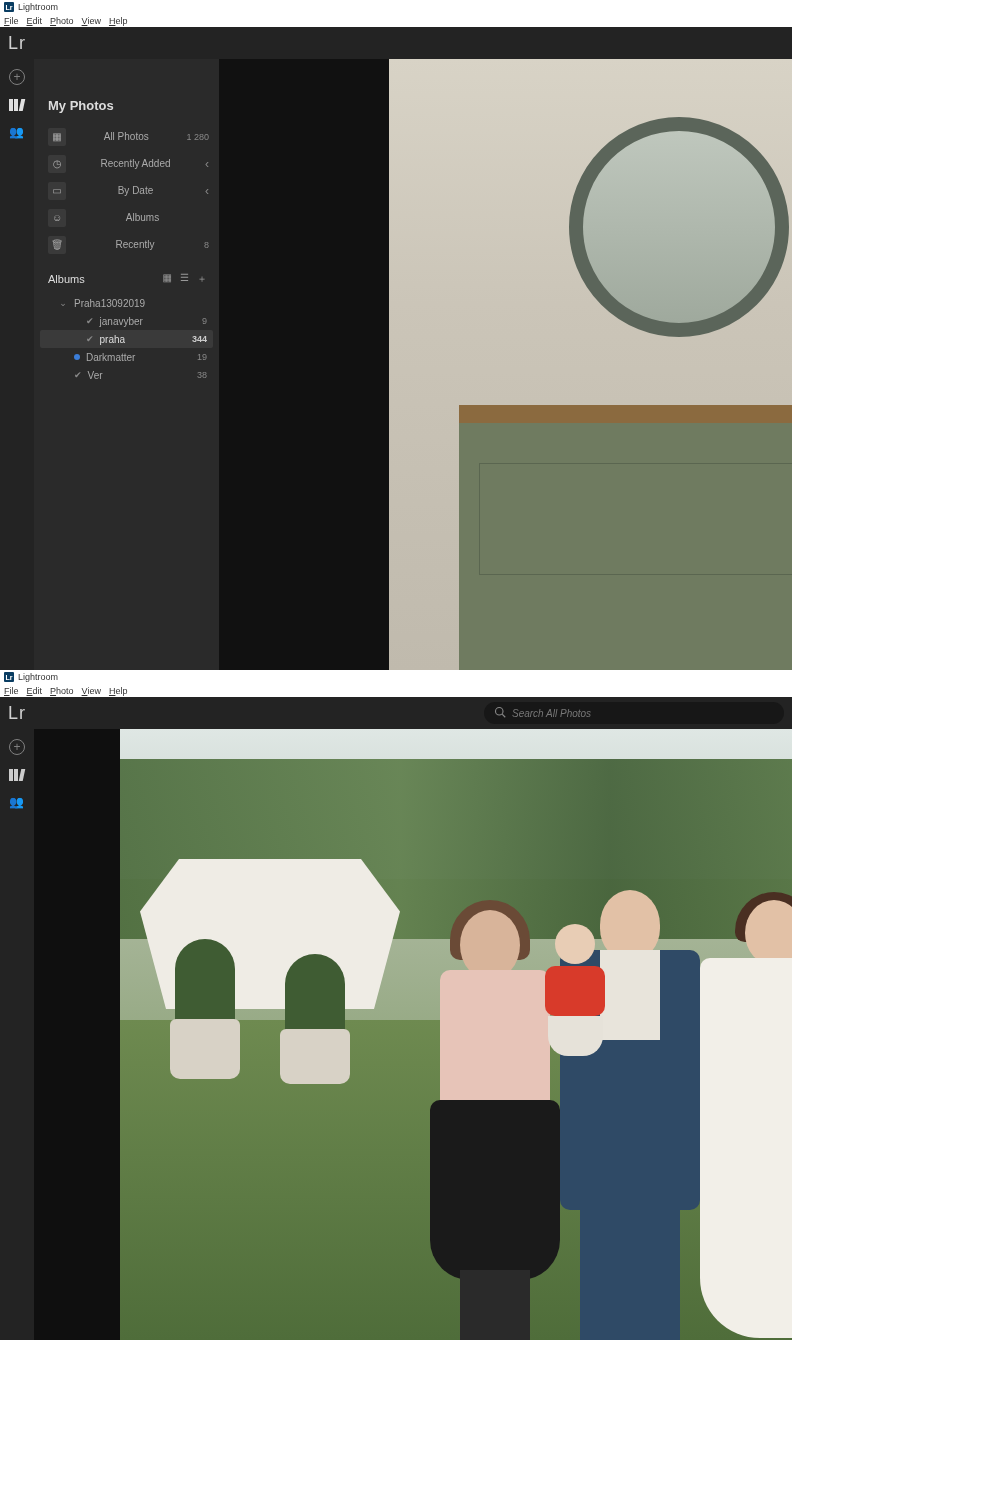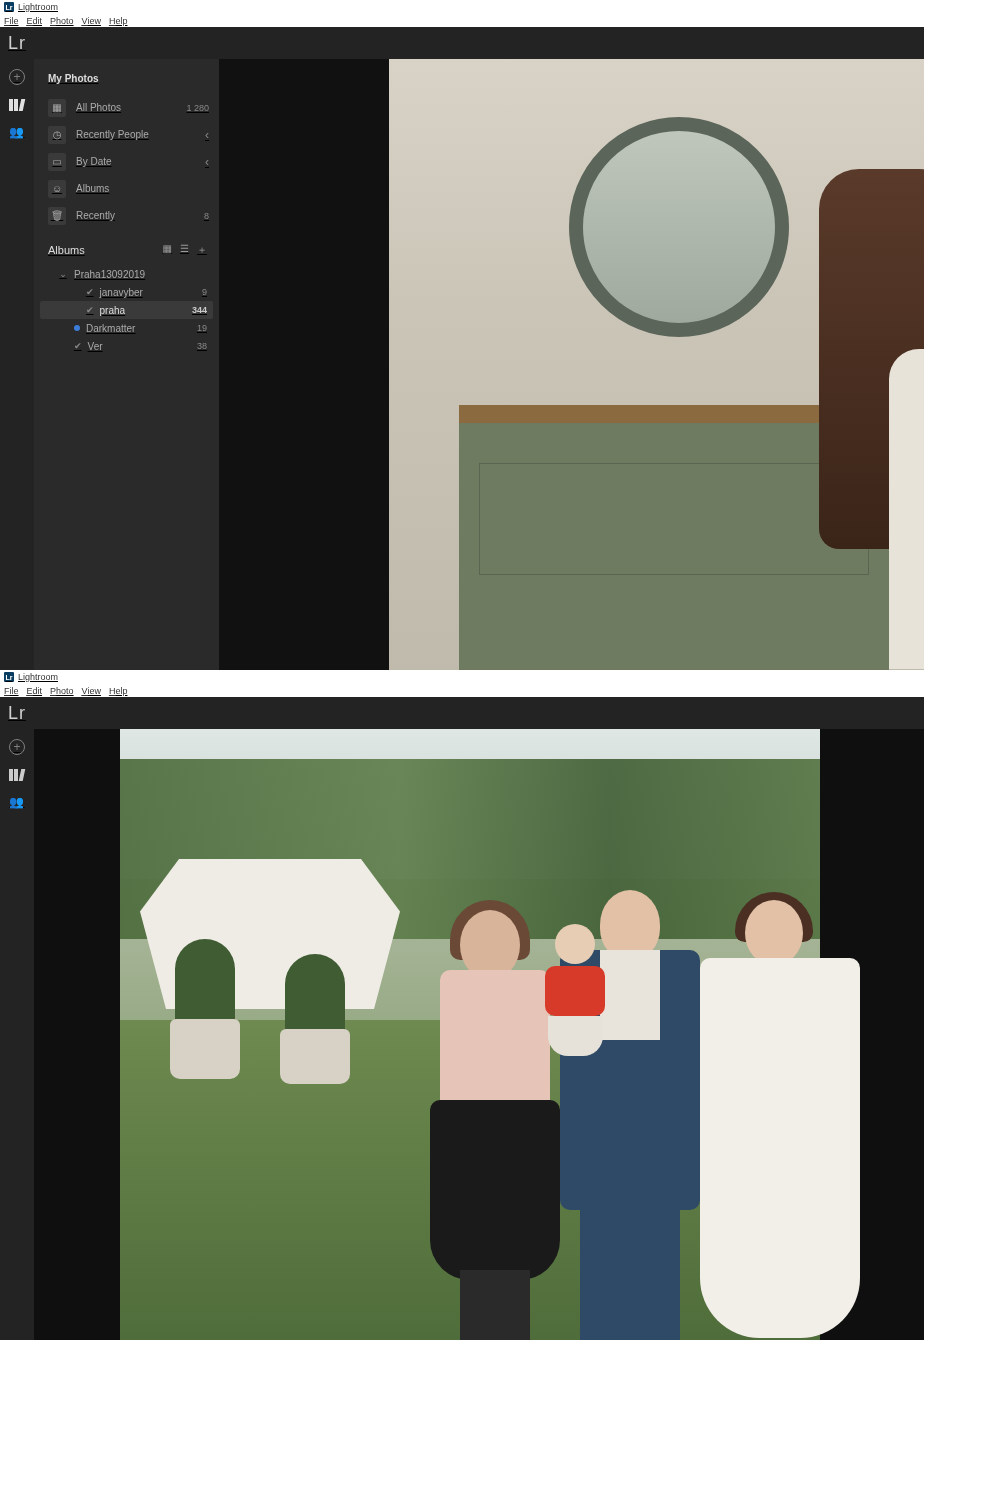--- a/index.html
+++ b/index.html
@@ -1,18 +1,18 @@
 <!DOCTYPE html>
 <html><head>
 <meta charset="utf-8">
 <style>
   * { margin: 0; padding: 0; box-sizing: border-box; font-family: Arial, sans-serif; }
   body { width: 1000px; background: #fff; }
 
-  .app-shell { width: 924px; position: relative; overflow: hidden; text-decoration: underline; }
+  .app-shell { width: 792px; position: relative; overflow: hidden; }
   .title-bar { height: 14px; background: #fff; display: flex; align-items: center; padding: 0 4px; font-size: 9px; color: #333; }
   .title-bar .app-icon { width: 10px; height: 10px; background: #0a3d62; margin-right: 4px; border-radius: 1px; display:flex; align-items:center; justify-content:center; }
   .title-bar .app-icon span{color:#fff;font-size:7px;font-weight:bold;}
   .menu-bar { height: 13px; background: #fff; display: flex; align-items: center; padding: 0 4px; gap: 8px; font-size: 9px; color: #333; }
   .menu-bar span { cursor: default; }
   .menu-bar span u { text-decoration: underline; }
 
   .top-strip { height: 32px; background: #232323; display: flex; align-items: center; justify-content: space-between; padding: 0 8px; }
   .lr-logo { color: #d0d0d0; font-size: 18px; font-weight: 300; letter-spacing: 1px; }
   .search-pill { width: 300px; height: 22px; background: #171717; border-radius: 11px; display: flex; align-items: center; padding: 0 10px; gap: 6px; }
@@ -25,24 +25,24 @@
   .rail .plus-circle { width:16px; height:16px; border:1.5px solid #808080; border-radius:50%; display:flex; align-items:center; justify-content:center; font-size:12px; color:#808080; line-height:1;}
   .rail .books { width:16px; height:12px; display:flex; gap:1px; align-items:flex-end;}
   .rail .books span{background:#ccc; width:4px;}
   .rail .books span:nth-child(1){height:12px;}
   .rail .books span:nth-child(2){height:12px;}
   .rail .books span:nth-child(3){height:12px; transform:skewX(-12deg); margin-left:1px;}
   .rail .people { color:#888; font-size:12px;}
   .rail .active .books span{background:#e0e0e0;}
 
   .side-panel { width: 185px; background: #2a2a2a; padding: 10px 0; font-size: 10px; color: #bbb; }
-  .sp-header { padding: 4px 14px 10px; font-size: 10px; color: #ddd; font-weight: 600; }
+  .sp-header { padding: 4px 14px 10px; font-size: 13px; color: #ddd; font-weight: 600; margin-top: 25px; }
   .sp-row { display: flex; align-items: center; height: 27px; padding: 0 10px 0 14px; gap: 10px; cursor: default; }
   .sp-row .iconbox { width: 18px; height: 18px; background: #3a3a3a; border-radius: 2px; display:flex; align-items:center; justify-content:center; color:#aaa; font-size:10px;}
-  .sp-row .label { flex: 1; font-size: 10px; color: #aaa; }
+  .sp-row .label { flex: 1; font-size: 10px; color: #aaa; text-align: center; }
   .sp-row .meta { font-size: 9px; color: #888; }
   .sp-row .chev { color: #888; font-size: 10px; }
 
   .albums-hdr { display: flex; align-items: center; justify-content: space-between; padding: 14px 12px 8px 14px; }
   .albums-hdr .lbl { font-size: 11px; color: #ddd; }
   .albums-hdr .tools { display: flex; gap: 8px; color: #999; font-size: 10px; }
   .tree { padding: 0 6px; }
   .tree-row { display: flex; align-items: center; height: 18px; padding: 0 6px; gap: 6px; font-size: 10px; color: #aaa; border-radius: 2px;}
   .tree-row .arrow { width: 10px; text-align:center; color:#888; font-size:9px; }
   .tree-row .dot { color:#888; font-size:9px;}
@@ -144,21 +144,21 @@
     <div class="side-panel">
       <div class="sp-header">My Photos</div>
 
       <div class="sp-row">
         <div class="iconbox">▦</div>
         <div class="label">All Photos</div>
         <div class="meta">1 280</div>
       </div>
       <div class="sp-row">
         <div class="iconbox">◷</div>
-        <div class="label">Recently People</div>
+        <div class="label">Recently Added</div>
         <div class="chev chevron-left"></div>
       </div>
       <div class="sp-row">
         <div class="iconbox">▭</div>
         <div class="label">By Date</div>
         <div class="chev chevron-left"></div>
       </div>
       <div class="sp-row">
         <div class="iconbox">☺</div>
         <div class="label">Albums</div>
@@ -236,20 +236,29 @@
   <div class="menu-bar">
     <span><u>F</u>ile</span>
     <span><u>E</u>dit</span>
     <span><u>P</u>hoto</span>
     <span><u>V</u>iew</span>
     <span><u>H</u>elp</span>
   </div>
 
   <div class="top-strip">
     <div class="lr-logo">Lr</div>
+    <div class="search-pill">
+      <span class="mag">
+        <svg class="mag-ic" viewBox="0 0 16 16">
+            <circle cx="7" cy="7" r="5" fill="none" stroke="#888" stroke-width="1.5"></circle>
+            <line x1="11" y1="11" x2="15" y2="15" stroke="#888" stroke-width="1.5"></line>
+          </svg>
+      </span>
+      <span class="txt">Search All Photos</span>
+    </div>
   </div>
 
   <div class="workspace">
 
     <div class="rail">
       <div class="ic">
           <div class="plus-circle">+</div>
         </div>
       <div class="ic">
           <div class="books">

